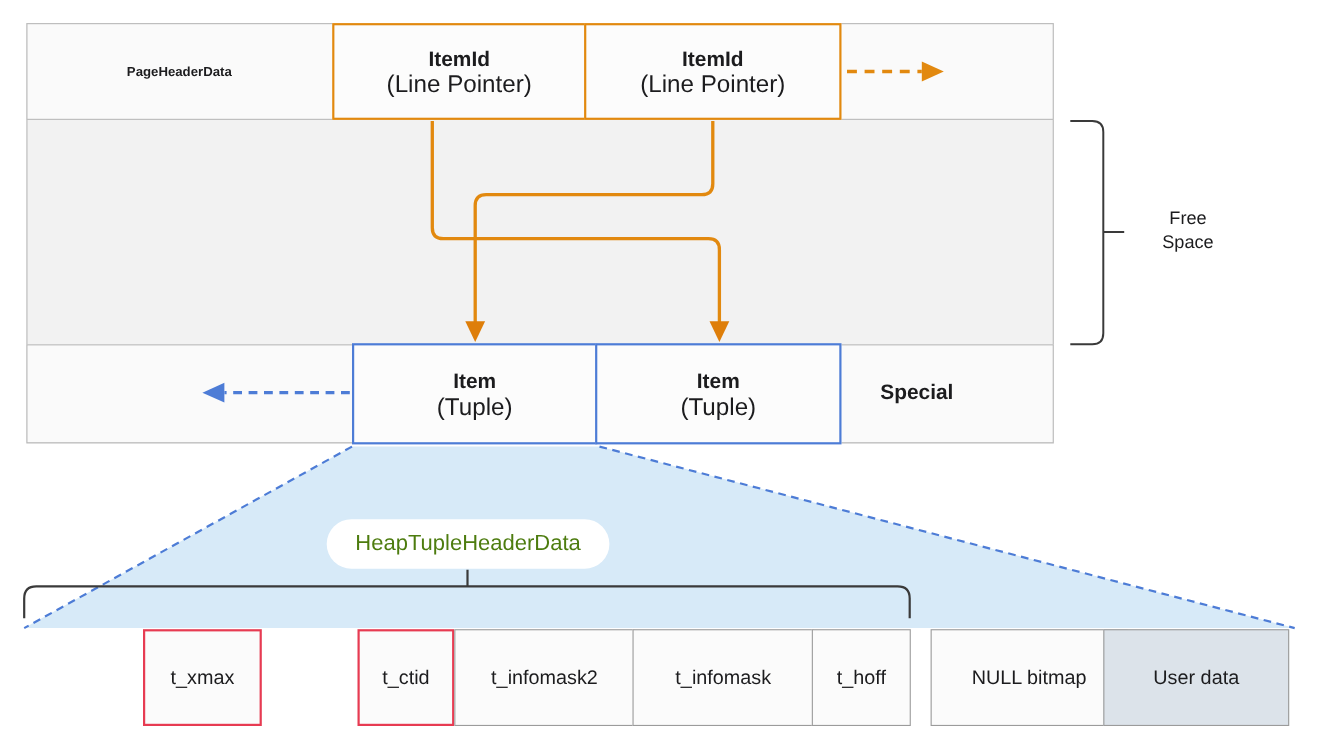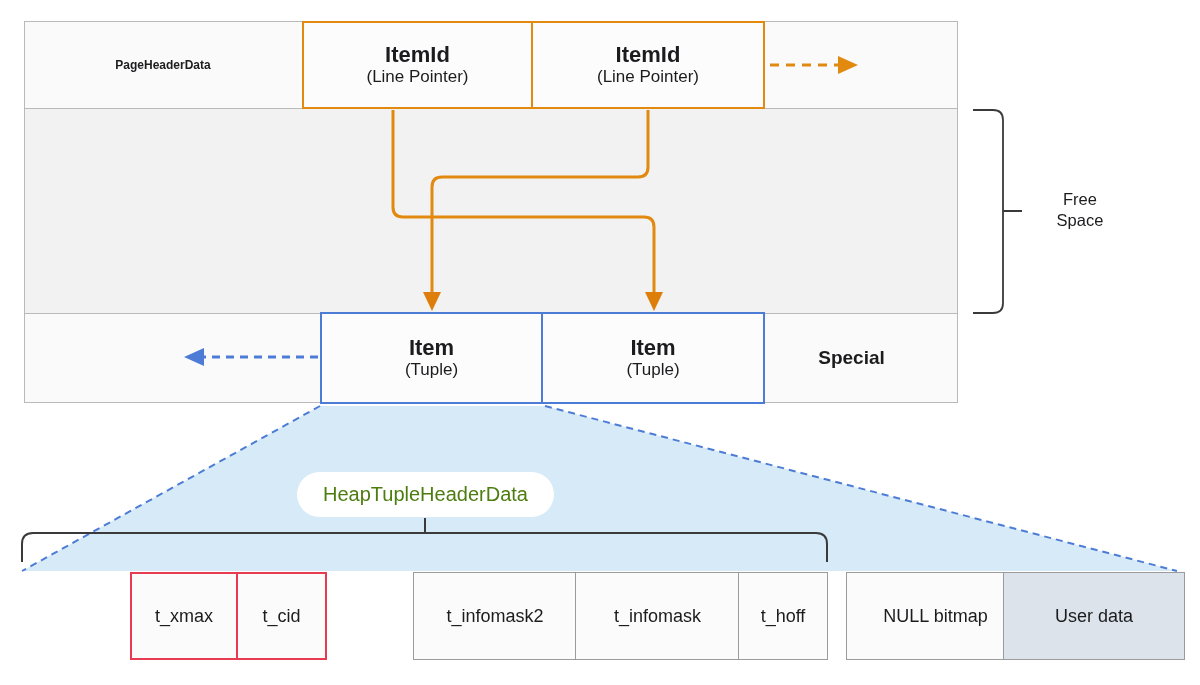--- a/index.html
+++ b/index.html
@@ -6,47 +6,47 @@
   body{font-family:"Liberation Sans", sans-serif;color:#1c1c1e;}
   .canvas{position:relative;width:1200px;height:685px;background:#ffffff;overflow:hidden;}
   .abs{position:absolute;box-sizing:border-box;}
 
   
   .page{left:24px;top:21px;width:934px;height:382px;background:#f2f2f2;border:1px solid #b9b9b9;}
   .header-strip{left:24px;top:21px;width:934px;height:88px;background:#fafafa;border:1px solid #b9b9b9;}
   .bottom-strip{left:24px;top:313px;width:934px;height:90px;background:#fafafa;border:1px solid #b9b9b9;border-bottom:1px solid #b9b9b9;}
   .page-header-label{left:24px;top:21px;width:278px;height:88px;display:flex;align-items:center;justify-content:center;font-size:12px;font-weight:700;}
   .cell{display:flex;flex-direction:column;align-items:center;justify-content:center;background:#fcfcfc;text-align:center;}
-  .cell .t{font-size:22px;font-weight:700;line-height:23px;}
-  .cell .s{font-size:17px;font-weight:400;line-height:21px;}
+  .cell .t{font-size:19px;font-weight:700;line-height:23px;}
+  .cell .s{font-size:22px;font-weight:400;line-height:21px;}
   .itemid-1{left:302px;top:21px;width:231px;height:88px;border:2px solid #E2890F;}
   .itemid-2{left:531px;top:21px;width:234px;height:88px;border:2px solid #E2890F;}
   .item-1{left:320px;top:312px;width:223px;height:92px;border:2px solid #4D7CD6;}
   .item-2{left:541px;top:312px;width:224px;height:92px;border:2px solid #4D7CD6;}
-  .special{left:756px;top:314px;width:191px;height:88px;display:flex;align-items:center;justify-content:center;font-size:19px;font-weight:700;}
+  .special{left:738px;top:314px;width:191px;height:88px;display:flex;align-items:center;justify-content:center;font-size:19px;font-weight:700;}
   .free-space{left:1026px;top:189px;width:60px;text-align:center;font-size:16.5px;line-height:21px;font-weight:400;margin-left:24px;}
 
   
   .overlay{left:0;top:0;width:1200px;height:685px;pointer-events:none;}
 
   
   .pill{left:297px;top:472px;width:257px;height:45px;background:#ffffff;border-radius:23px;display:flex;align-items:center;justify-content:center;font-size:20px;color:#4d7c0f;}
   .field{top:572px;height:88px;display:flex;align-items:center;justify-content:center;background:#fbfbfb;font-size:18px;font-weight:500;text-align:center;}
   .field.red{border:2px solid #E73B52;}
   .field.gray{border:1.5px solid #9b9b9b;}
   .field.filled{border:1.5px solid #9b9b9b;background:#DCE3EA;}
   .f0{left:22px;width:110px;}
   .f1{left:130px;width:108px;}
   .f2{left:236px;width:91px;}
   .f3{left:325px;width:88px;}
   .f4{left:413px;width:164px;}
   .f5{left:575px;width:165px;}
   .f6{left:738px;width:90px;}
   .f7{left:826px;width:179px;margin-left:20px;}
-  .f8{left:1003px;width:182px;}
+  .f8{left:1003px;width:169px;}
 </style>
 </head>
 <body>
 
 <div class="canvas">
 
   <div class="abs page"></div>
   <div class="abs header-strip"></div>
   <div class="abs bottom-strip"></div>
   <div class="abs page-header-label">PageHeaderData</div>
@@ -95,20 +95,20 @@
     <polygon points="204,348 204,366 184,357" fill="#4D7CD6"></polygon>
 
     <path d="M 973 110 L 993 110 Q 1003 110 1003 120 L 1003 303 Q 1003 313 993 313 L 973 313 M 1003 211 L 1022 211" fill="none" stroke="#3a3a3a" stroke-width="1.8"></path>
 
     <path d="M 22 562 L 22 544 Q 22 533 33 533 L 816 533 Q 827 533 827 544 L 827 562 M 425 518 L 425 533" fill="none" stroke="#3a3a3a" stroke-width="2"></path>
   </svg>
 
   <div class="abs pill">HeapTupleHeaderData</div>
 
   <div class="abs field red f1">t_xmax</div>
-  <div class="abs field red f2">t_cid</div>
+  <div class="abs field red f3">t_ctid</div>
   <div class="abs field gray f4">t_infomask2</div>
   <div class="abs field gray f5">t_infomask</div>
   <div class="abs field gray f6">t_hoff</div>
   <div class="abs field gray f7">NULL bitmap</div>
   <div class="abs field filled f8">User data</div>
 
 </div>
 
 </body></html>

